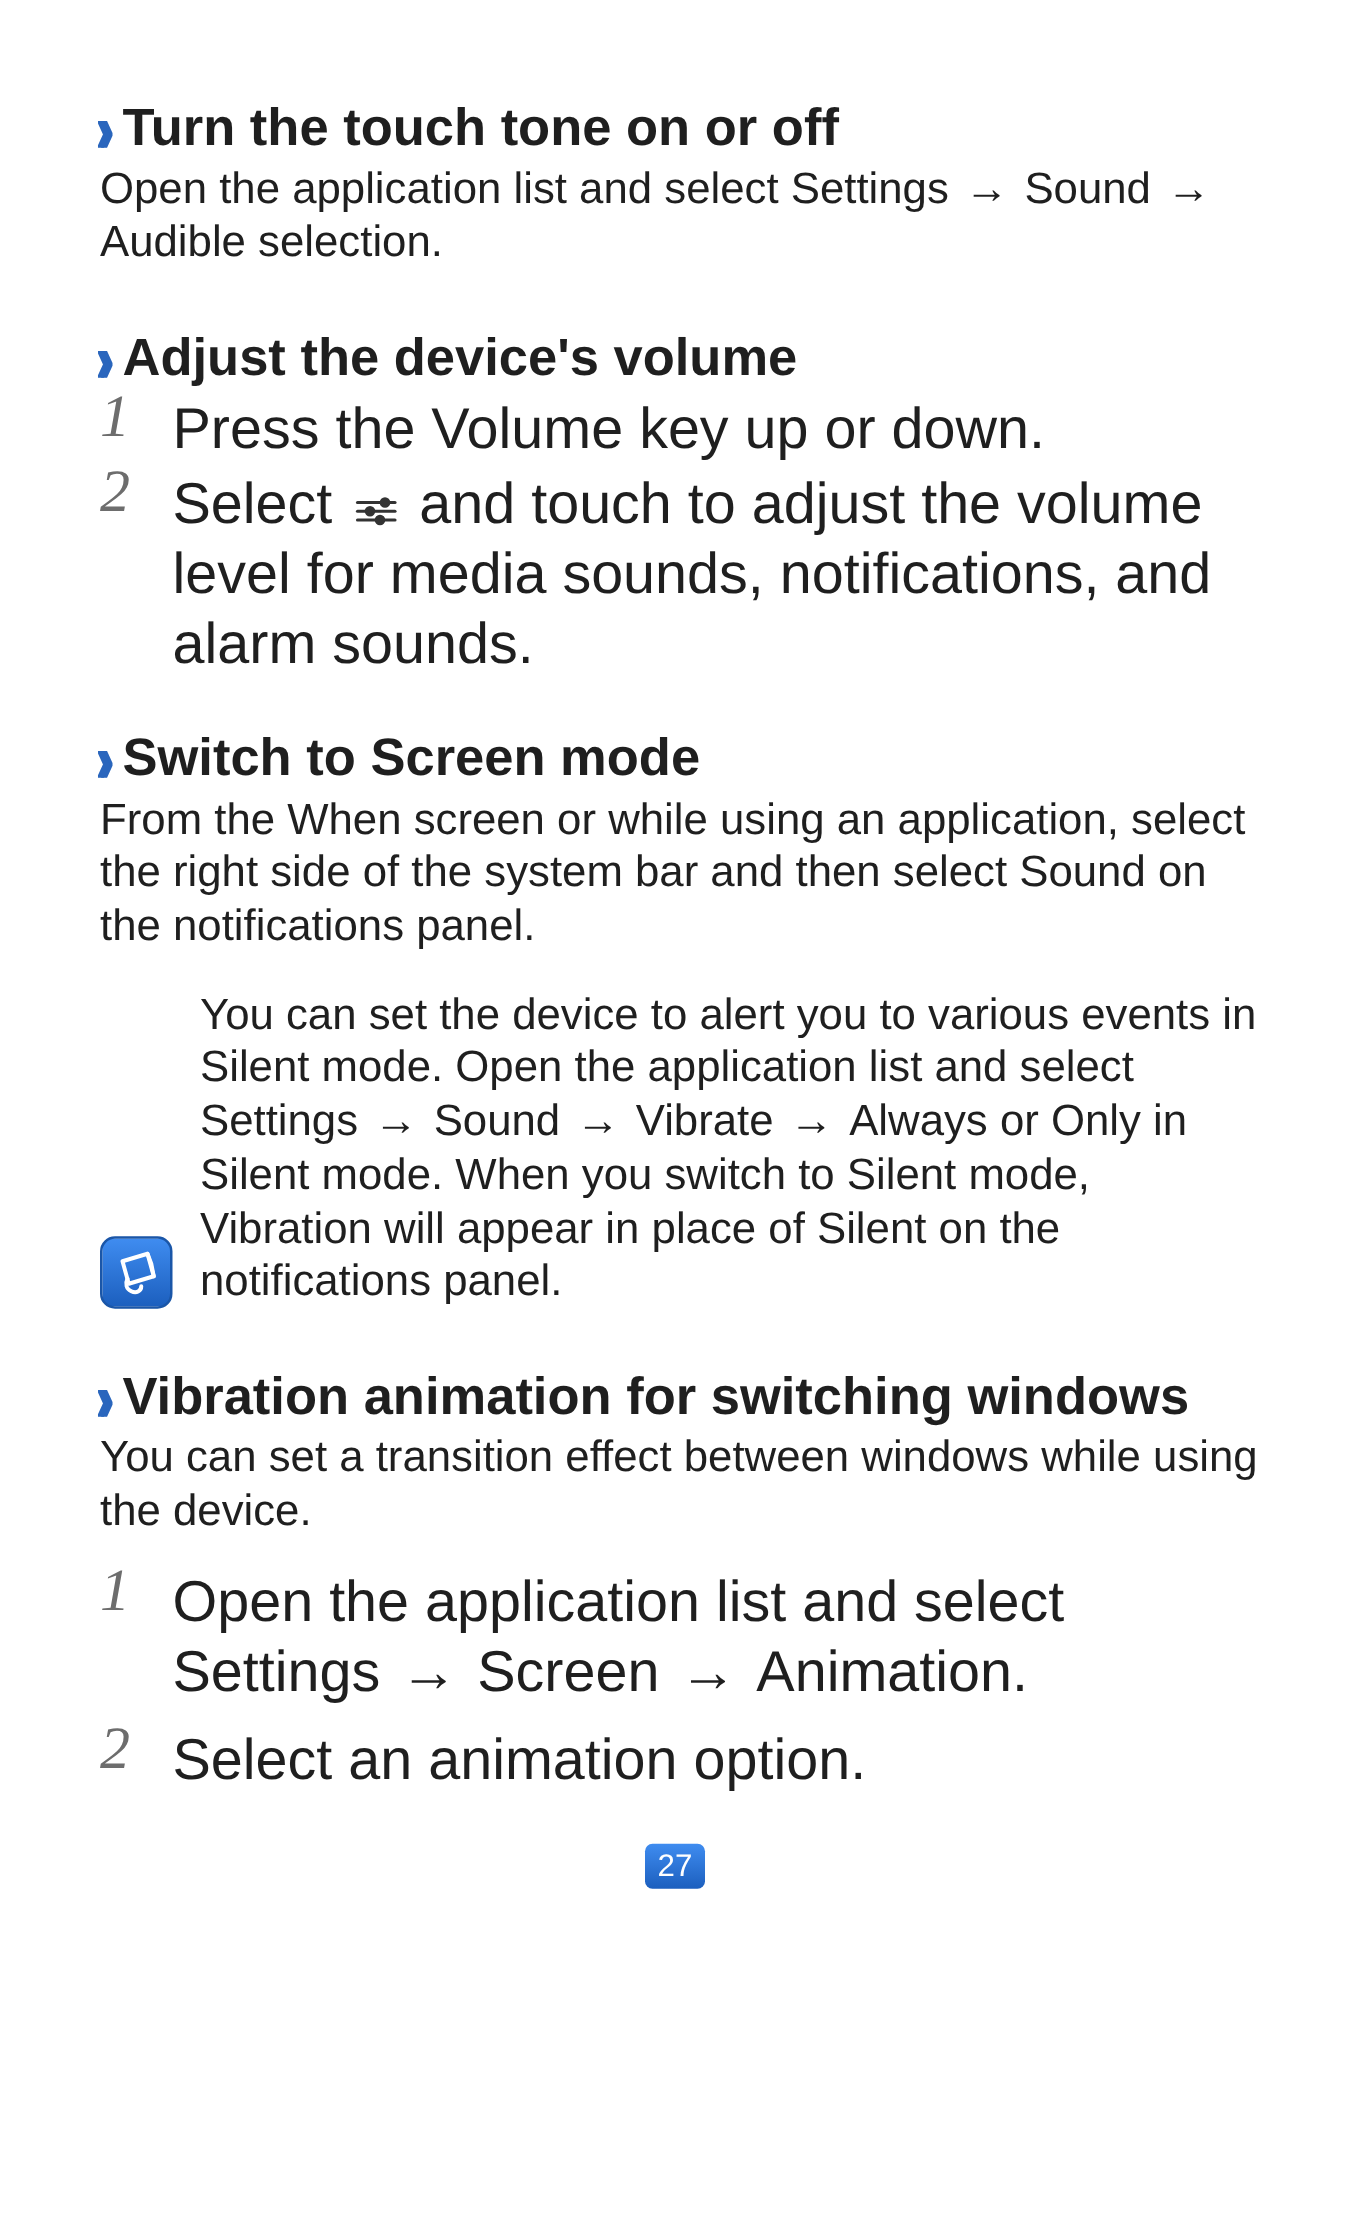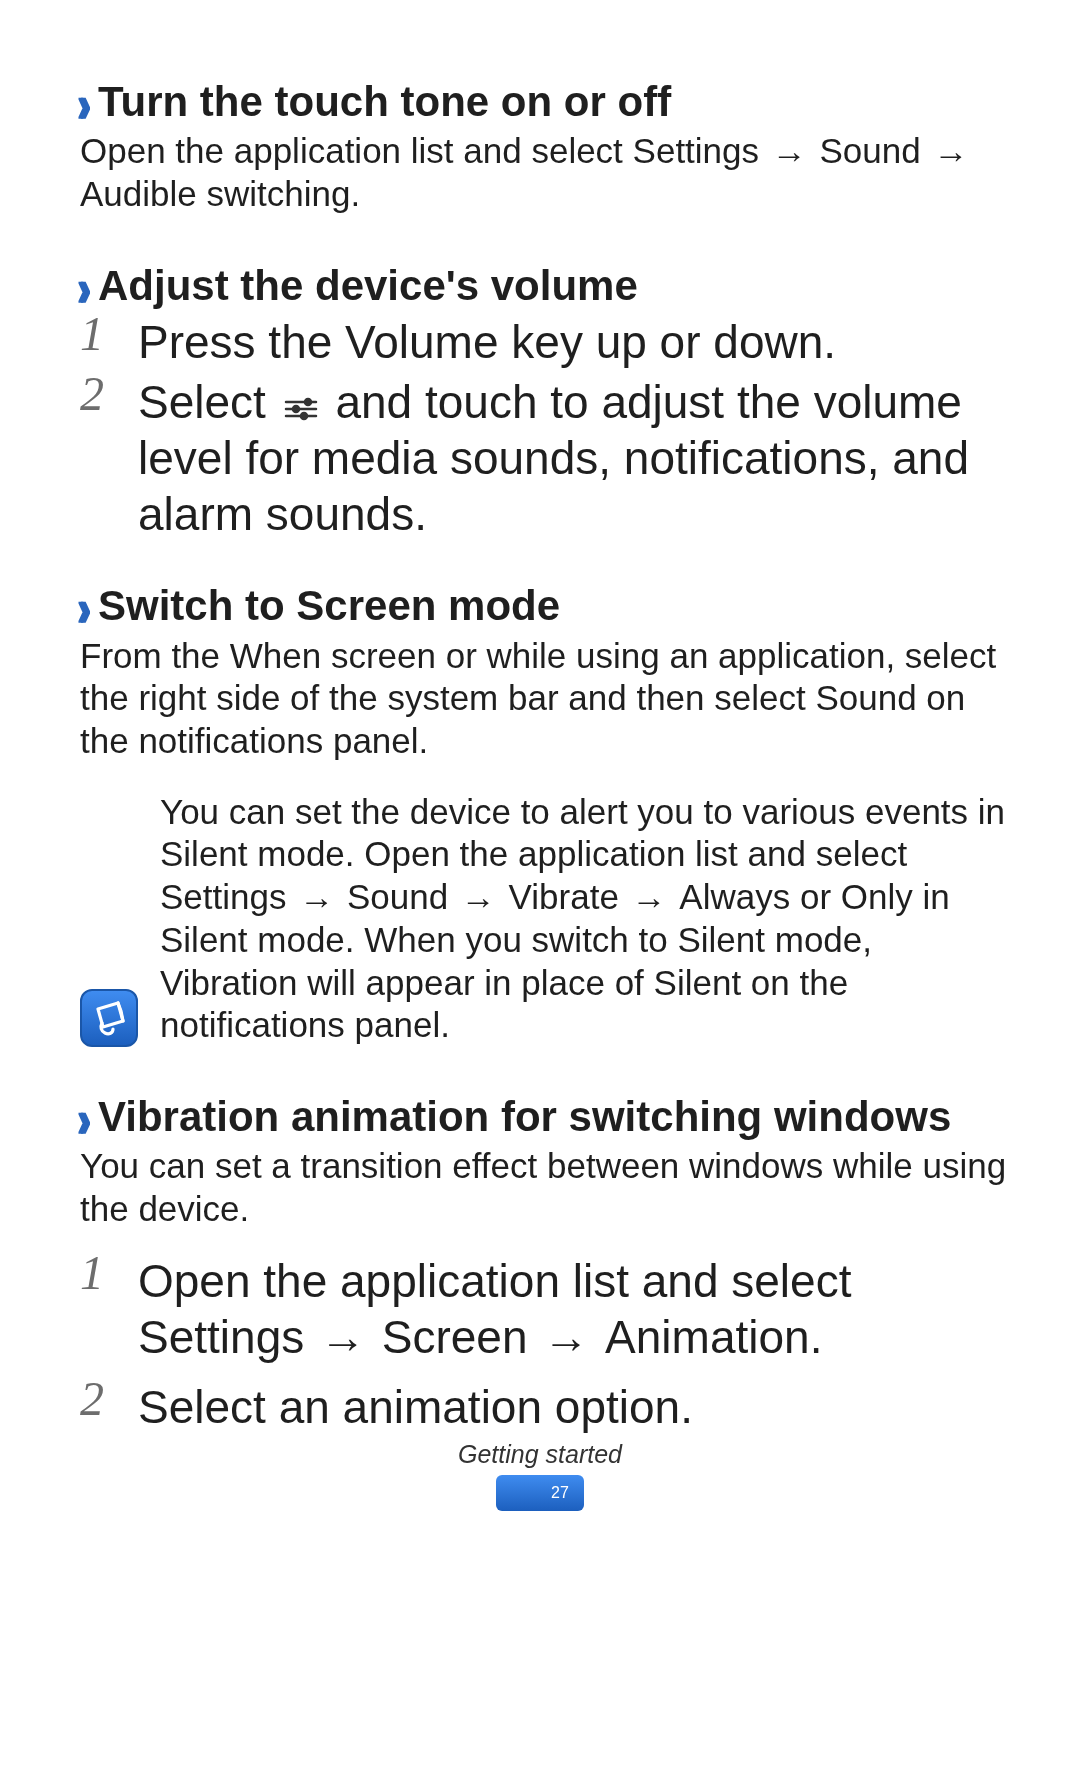--- a/index.html
+++ b/index.html
@@ -122,37 +122,36 @@
     font-size: 25px;
     color: #333;
   }
   .page-badge {
     margin: 6px auto 0 auto;
     width: 48px;
     height: 36px;
     background: linear-gradient(180deg, #3f8cf0 0%, #1c5fbe 100%);
     border-radius: 6px;
     color: #fff;
-    font-size: 16px;
+    font-size: 25px;
     line-height: 36px;
     font-family: "Segoe UI", Arial, sans-serif;
-    padding-left: 40px;
   }
 </style>
 </head>
 <body>
 
 <div class="page">
 
   <div class="section-heading">
     <span class="chevron">››</span>
     <span class="heading-text">Turn the touch tone on or off</span>
   </div>
   <p class="body-para">
-    <span>Open the application list and select </span><span class="bold">Settings</span><span class="arrow"> → </span><span class="bold">Sound</span><span class="arrow"> → </span><span class="bold">Audible switching</span><span>.</span>
+    <span>Open the application list and select </span><span class="bold">Settings</span><span class="arrow"> → </span><span class="bold">Sound</span><span class="arrow"> → </span><span class="bold">Audible selection</span><span>.</span>
   </p>
 
   <div class="section-heading sec-gap-l">
     <span class="chevron">››</span>
     <span class="heading-text">Adjust the device's volume</span>
   </div>
   <div class="num-list">
     <div class="num-item">
       <span class="num">1</span>
       <span class="num-text">Press the Volume key up or down.</span>
@@ -211,16 +210,15 @@
         <span>Open the application list and select </span><span class="bold">Settings</span><span class="arrow"> → </span><span class="bold">Screen</span><span class="arrow"> → </span><span class="bold">Animation</span><span>.</span>
       </span>
     </div>
     <div class="num-item" style="margin-top:14px;">
       <span class="num">2</span>
       <span class="num-text">Select an animation option.</span>
     </div>
   </div>
 
   <div class="footer">
-    <div class="footer-label">Getting started</div>
     <div class="page-badge">27</div>
   </div>
 </div>
 
 </body></html>

